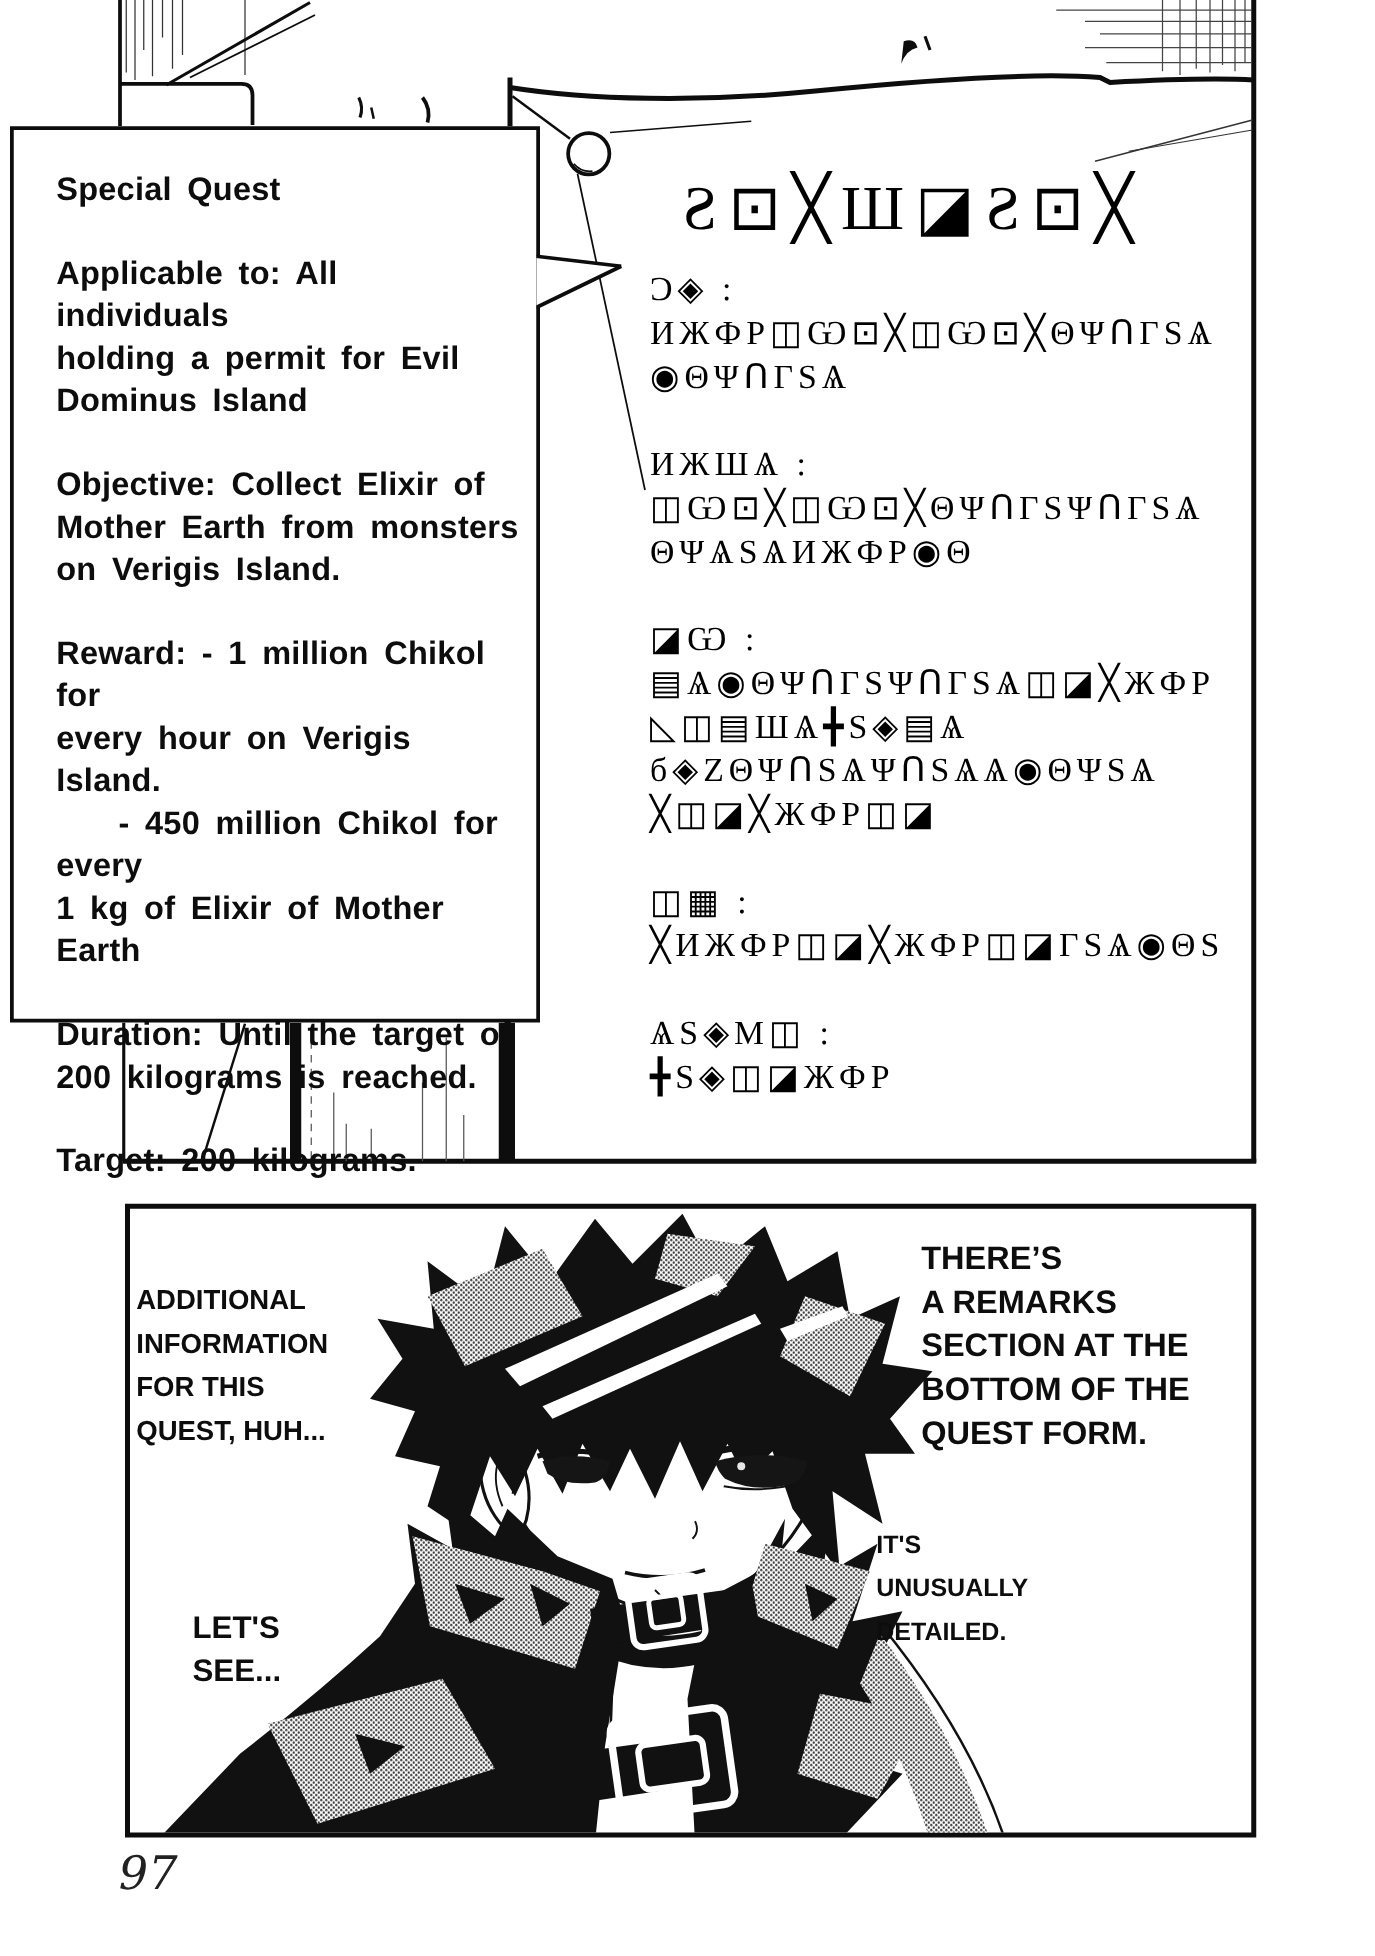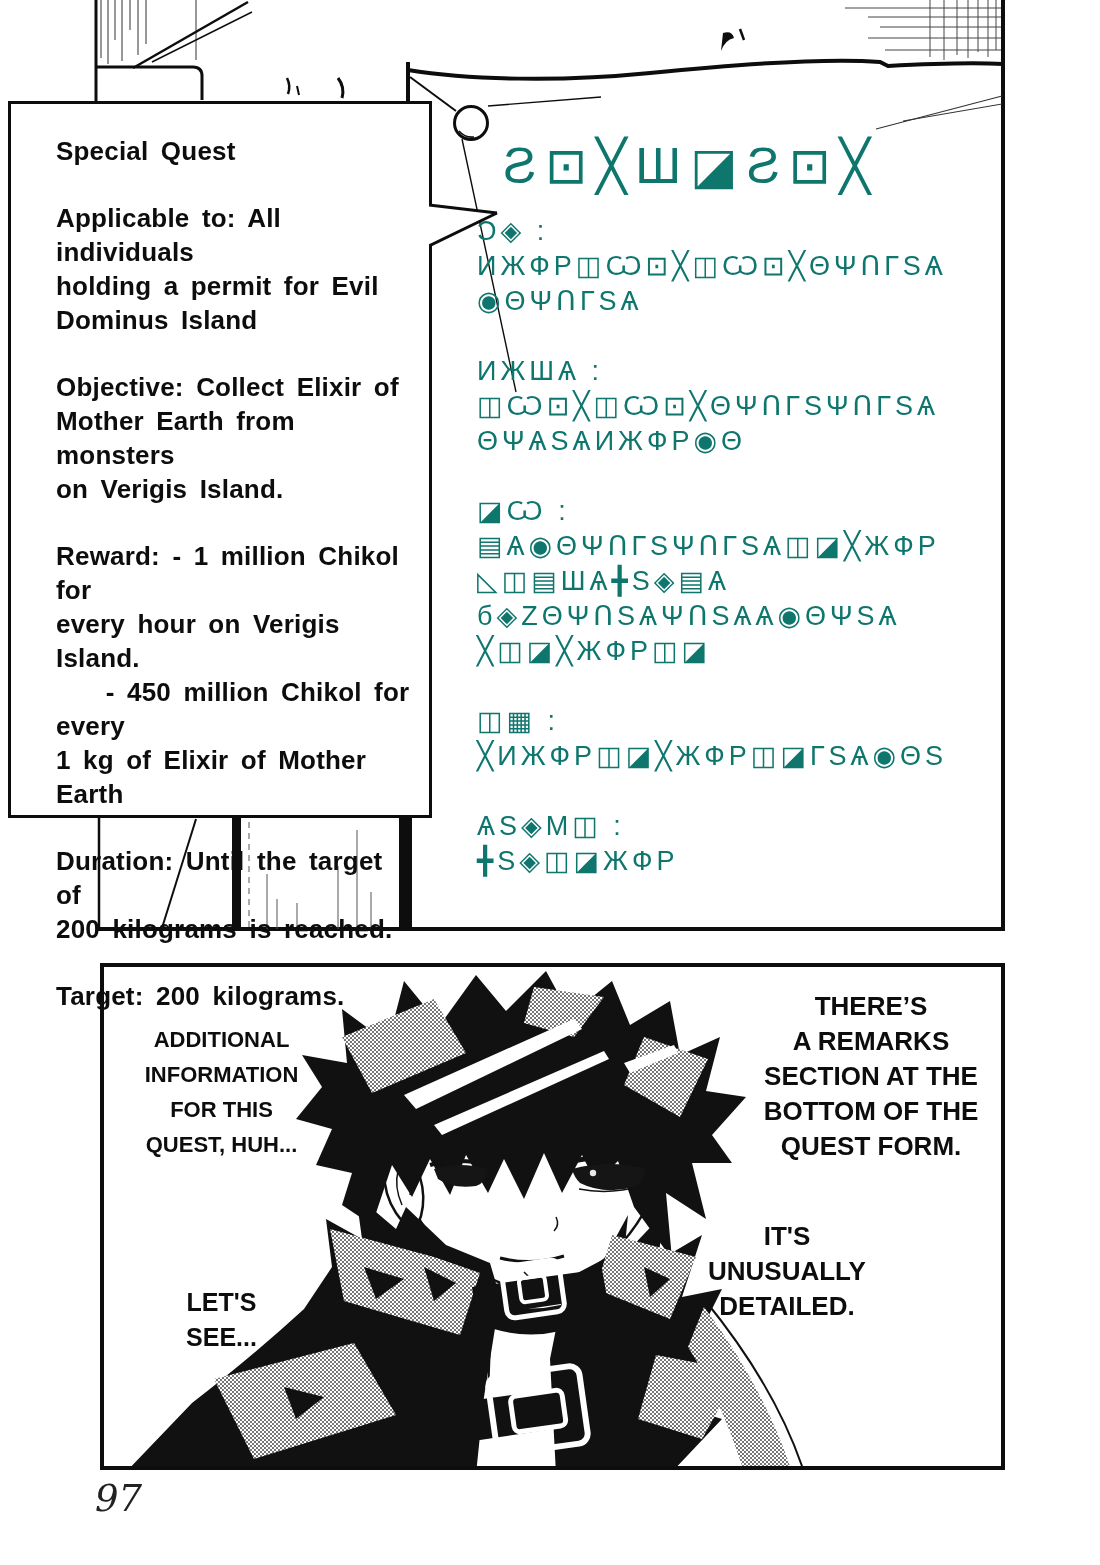--- a/index.html
+++ b/index.html
@@ -5,42 +5,42 @@
   html,body{margin:0;padding:0;background:#e8e8e8;}
   #page{position:relative;width:1100px;height:1565px;background:#ffffff;overflow:hidden;
         font-family:"Liberation Sans",sans-serif;color:#111;}
   svg{display:block}
   .abs{position:absolute;}
   .pre{white-space:pre-wrap;}
 
   
   #quest-box{left:8px;top:101px;width:424px;height:717px;background:#fff;
              border:3px solid #0d0d0d;box-sizing:border-box;z-index:4;}
-  #quest-box-inner{padding:30px 14px 0 45px;}
+  #quest-box-inner{padding:30px 14px 0 34px;}
   .qpara{font-weight:700;font-size:26px;line-height:34px;letter-spacing:.2px;
          word-spacing:5px;margin:0 0 33px 0;color:#0d0d0d;}
 
   
-  #glyph-area{left:475px;top:128px;width:500px;height:806px;overflow:hidden;z-index:3;
-              font-family:Liberation Sans, sans-serif;color:#0f766e;}
+  #glyph-area{left:518px;top:128px;width:500px;height:806px;overflow:hidden;z-index:3;
+              font-family:Liberation Serif, serif;color:#000000;}
   #glyph-title{font-size:50px;line-height:64px;letter-spacing:9px;margin:6px 0 0 28px;
                font-weight:400;white-space:nowrap;}
   #glyph-body{position:absolute;left:2px;top:86px;width:100%;}
   .gline{font-size:27px;line-height:35px;letter-spacing:4px;white-space:nowrap;font-weight:400;}
   .ggap{height:35px;}
 
   
   #bottom-panel{left:100px;top:963px;width:905px;height:507px;border:4px solid #0d0d0d;
                 box-sizing:border-box;background:#fff;overflow:hidden;z-index:3;}
-  .speech{position:absolute;font-weight:700;color:#0d0d0d;text-align:center;
+  .speech{position:absolute;font-weight:700;color:#0d0d0d;
           white-space:pre-line;z-index:5;}
   #speech-additional{left:5px;top:55px;width:225px;font-size:22px;line-height:35px;}
   #speech-lets-see{left:50px;top:318px;width:135px;font-size:25px;line-height:35px;}
   #speech-remarks{left:633px;top:22px;width:268px;font-size:26px;line-height:35px;}
-  #speech-detailed{left:597px;top:252px;width:172px;font-size:26px;line-height:35px;}
+  #speech-detailed{left:597px;top:252px;width:172px;font-size:20px;line-height:35px;}
 
   
   #page-number{left:95px;top:1477px;font-family:"DejaVu Serif",serif;font-style:italic;
                font-size:37px;color:#222;z-index:2;}
 </style>
 </head>
 <body>
 
 <div id="page">
 

